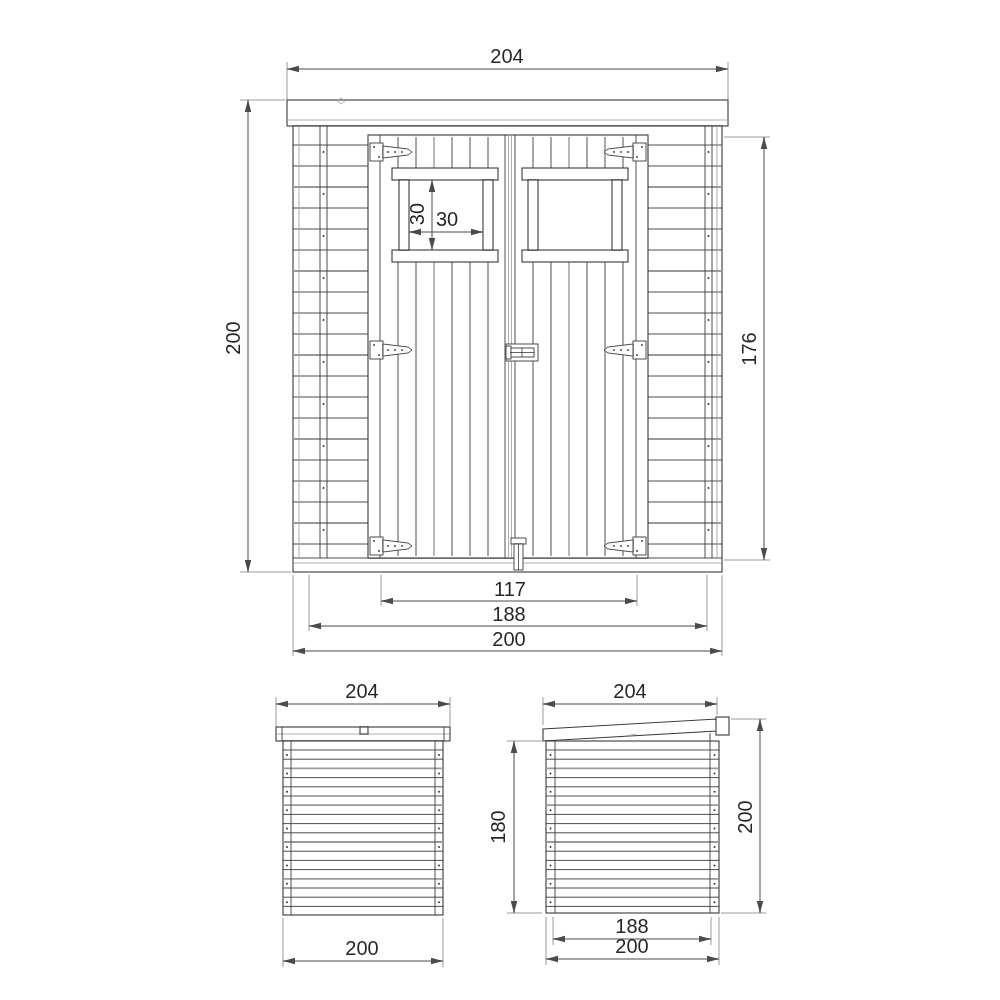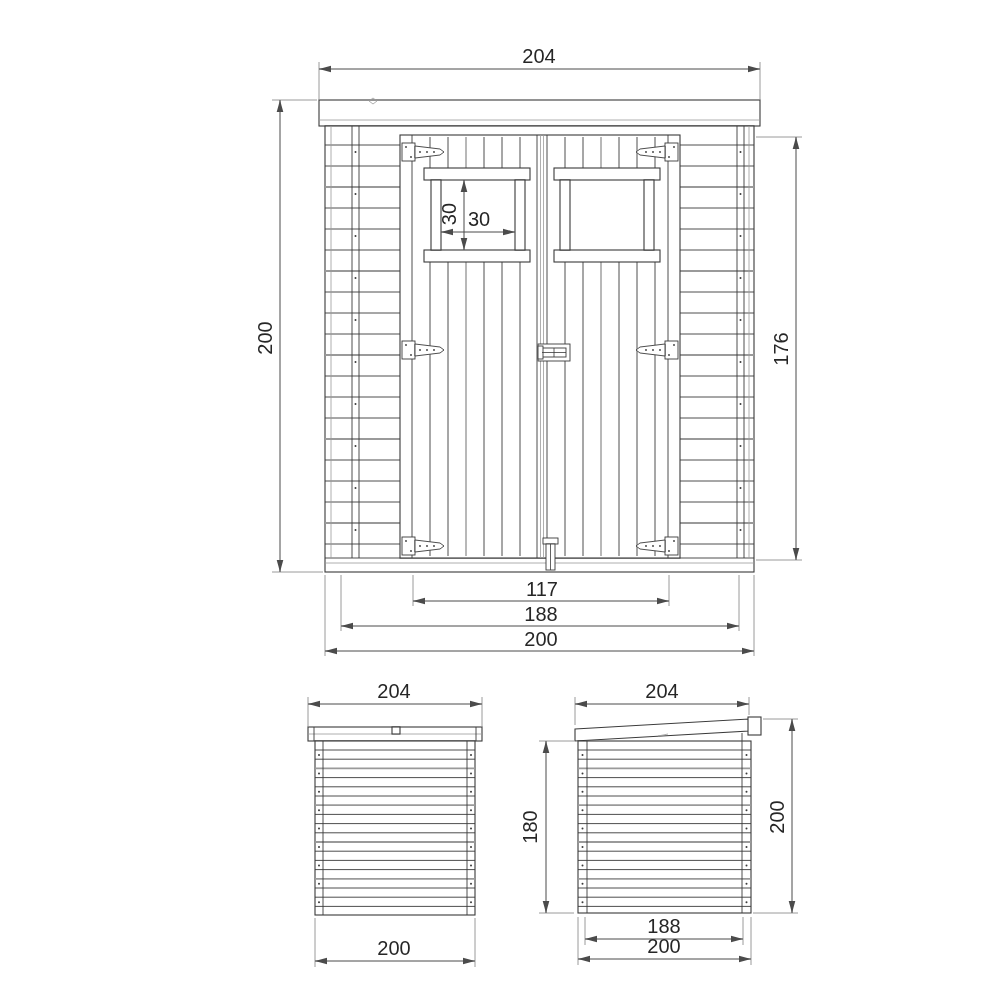--- a/index.html
+++ b/index.html
@@ -1,20 +1,20 @@
 <!DOCTYPE html>
 <html style="--outline: #3a3a3a; --plank_heavy: #9a9a9a; --light: #9b9b9b; --dimension: #4b4b4b; --extension: #8e8e8e; --text_color: #262626; --background: #ffffff;"><head>
 <meta charset="utf-8">
 <style>
   :root{
     --outline:#3a3a3a; --plank_heavy:#9a9a9a; --light:#9b9b9b;
     --dimension:#4b4b4b; --extension:#8e8e8e; --text_color:#262626; --background:#ffffff;
   }
   html,body{margin:0;padding:0;background:var(--background);}
-  .canvas{width:813px;height:1000px;position:relative;background:var(--background);margin-left:32px;}
+  .canvas{width:813px;height:1000px;position:relative;background:var(--background);}
   svg{display:block}
   .s    {fill:#ffffff;stroke:var(--outline);stroke-width:1.1;}
   .ln   {stroke:var(--outline);stroke-width:0.9;fill:none;}
   .thin {stroke:var(--light);stroke-width:0.8;fill:none;}
   .ext  {stroke:var(--extension);stroke-width:0.9;fill:none;}
   .dim  {stroke:var(--dimension);stroke-width:1;fill:none;}
   .arr  {fill:var(--dimension);}
   .hinge rect,.hinge path{fill:#ffffff;stroke:var(--outline);stroke-width:0.9;}
   .hinge circle{fill:var(--outline);stroke:none;}
   .hw rect{fill:#ffffff;stroke:var(--outline);stroke-width:0.9;}

